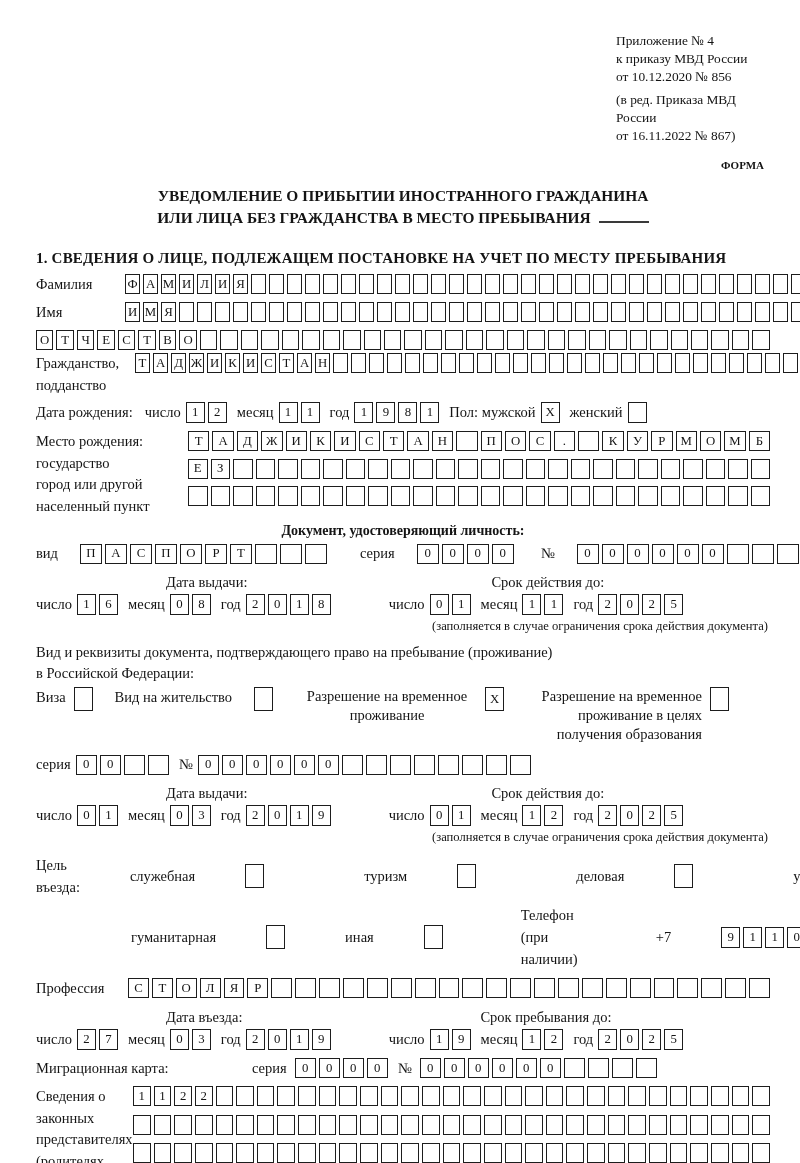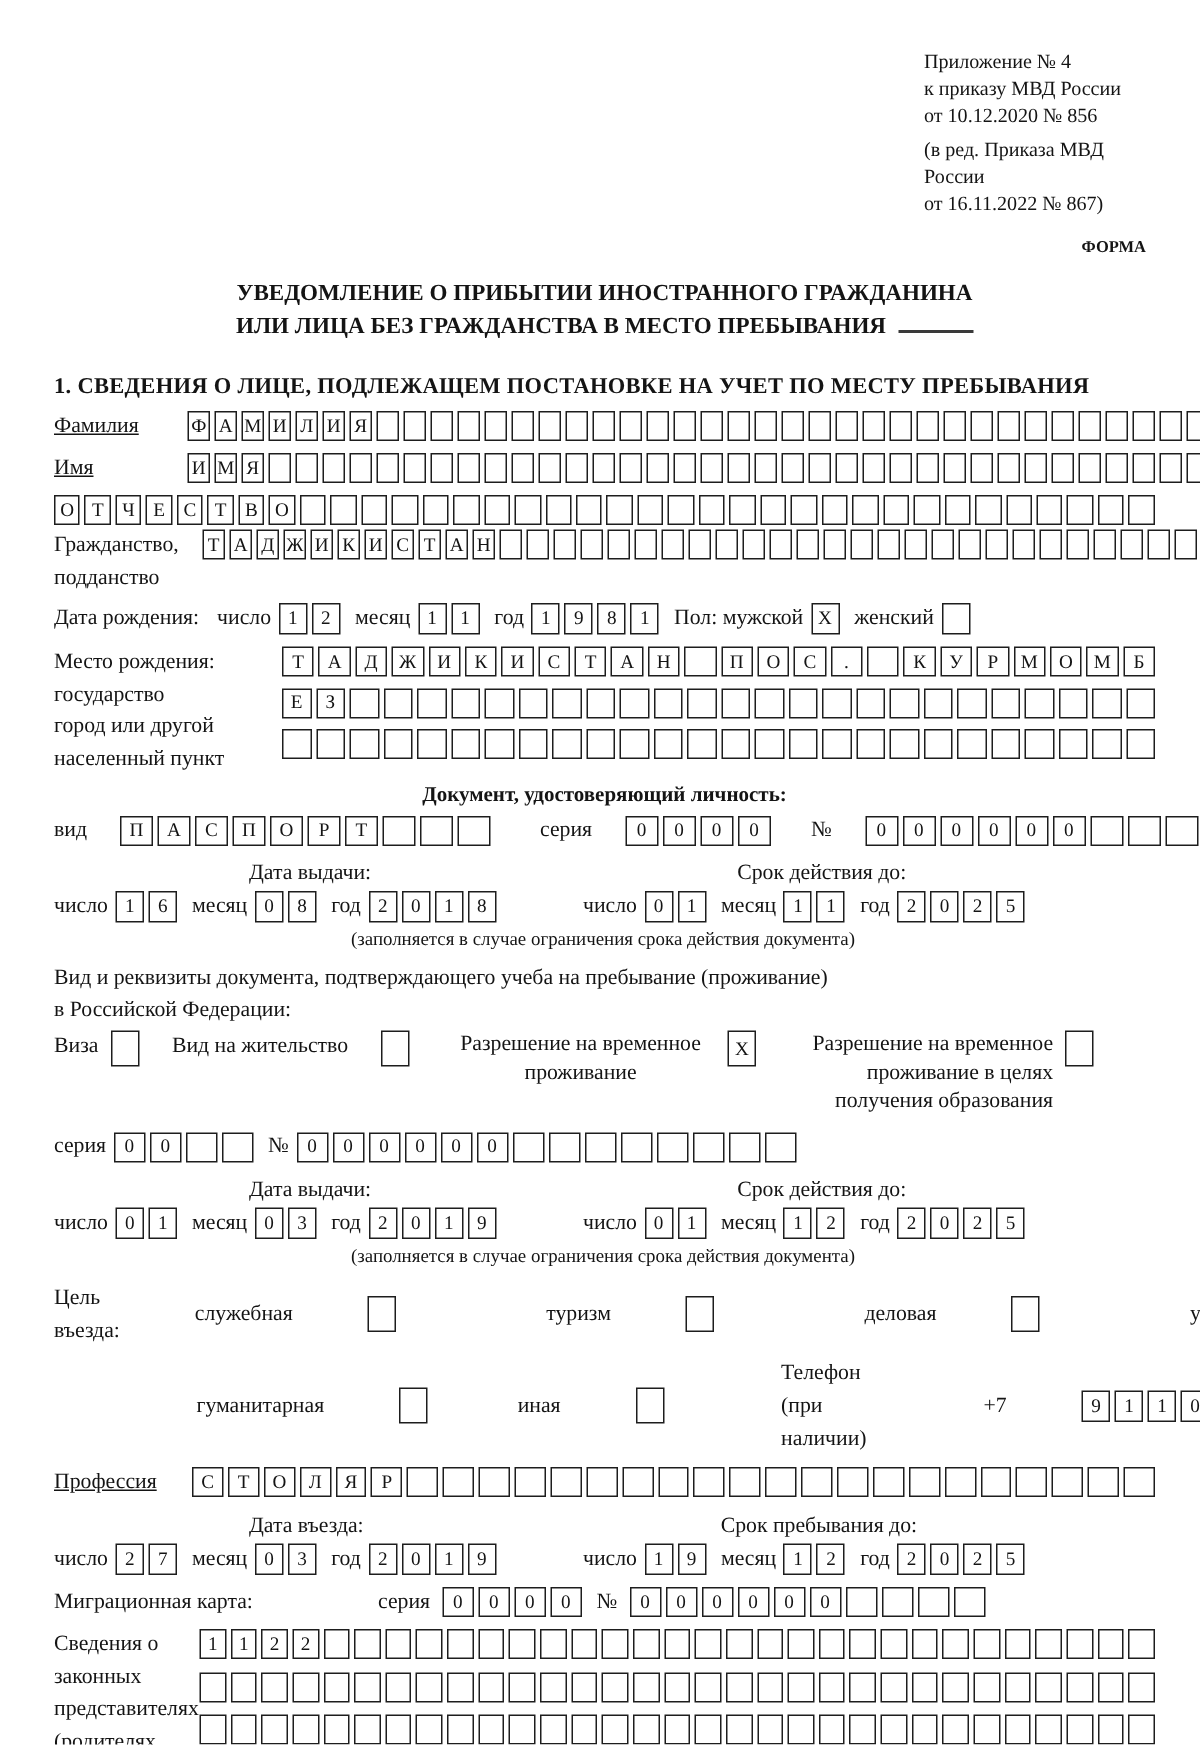--- a/index.html
+++ b/index.html
@@ -8,21 +8,21 @@
     font-family:"Liberation Serif","DejaVu Serif",serif;
     box-sizing:border-box;padding:32px 30px 0 36px;font-size:14.5px;
   }
   .hdr-block{margin-left:580px;font-size:13.4px;line-height:18px;}
   .hdr-block .part2{margin-top:5px;}
   .forma{text-align:right;font-weight:bold;font-size:11px;margin-top:14px;padding-right:6px;}
   .title{text-align:center;font-weight:bold;font-size:15.4px;line-height:22px;margin-top:14px;}
   .blank-underline{display:inline-block;width:50px;border-bottom:2px solid #3a3a3a;height:12px;margin-left:8px;}
   .sec-heading{font-weight:bold;font-size:15px;letter-spacing:.2px;margin-top:21px;white-space:nowrap;}
   .frow{display:flex;align-items:flex-start;margin-top:7px;}
-  .frow .lbl{flex:none;line-height:21px;text-decoration:underline;}
+  .frow .lbl{flex:none;line-height:21px;}
   .lblcol{flex:none;}
   .lblcol div{line-height:21.5px;}
   .cells{display:flex;gap:3px;}
   .cells.grow{flex:1;}
   .cells.grow .cell{flex:1;min-width:0;}
   .cell{
     height:20px;border:1.6px solid #1d1d1d;background:#fff;flex:none;width:15px;
     display:flex;align-items:center;justify-content:center;
     font-size:12.8px;line-height:1;box-sizing:border-box;
   }
@@ -41,21 +41,21 @@
   .stack .cells:last-child{margin-bottom:0;}
   .doc-heading{text-align:center;font-weight:bold;font-size:14px;margin-top:6px;}
   .mini-gap{width:7px;flex:none;}
   .date-heads{display:flex;margin-top:9px;line-height:18px;}
   .date-heads .dh1{margin-left:130px;}
   .date-heads .dh2{margin-left:244px;}
   .date-line{display:flex;align-items:center;margin-top:3px;}
   .date-line .dl{margin-right:5px;line-height:21px;}
   .date-line .dl.after{margin-left:10px;}
   .rgroup{display:flex;align-items:center;margin-left:58px;}
-  .note{text-align:center;font-size:12.6px;margin-top:3px;padding-right:2px;line-height:16px;}
+  .note{text-align:right;font-size:12.6px;margin-top:3px;padding-right:2px;line-height:16px;}
   .res-line{margin-top:9px;line-height:19px;}
   .res-opts{display:flex;align-items:flex-start;margin-top:4px;}
   .res-opts .optlbl{line-height:21px;margin-right:8px;text-align:right;}
   .res-opts .optlbl.multiline{line-height:19px;text-align:center;}
   .purpose-row{display:flex;align-items:center;margin-top:9px;gap:44px;}
   .purpose-row .plbl{margin-right:6px;line-height:22px;}
   .purpose-row .pgap{width:12px;flex:none;}
   .indent95{margin-left:95px;}
   .mig-row{display:flex;align-items:center;margin-top:8px;}
   .repr-block{display:flex;align-items:flex-start;margin-top:8px;}
@@ -459,21 +459,21 @@
     <div class="cells c19">
         <div class="cell">2</div>
         <div class="cell">0</div>
         <div class="cell">2</div>
         <div class="cell">5</div>
       </div>
   </div>
 </div>
 <div class="note">(заполняется в случае ограничения срока действия документа)</div>
 
-<div class="res-line">Вид и реквизиты документа, подтверждающего учеба на пребывание (проживание)</div>
+<div class="res-line">Вид и реквизиты документа, подтверждающего право на пребывание (проживание)</div>
 <div class="res-line" style="margin-top:2px;">в Российской Федерации:</div>
 
 <div class="res-opts">
   <span class="optlbl">Виза</span>
   <div class="cells chk">
       <div class="cell"></div>
     </div>
   <span class="optlbl" style="margin-left:22px;">Вид на жительство</span>
   <div class="cells chk" style="margin-left:14px;">
       <div class="cell"></div>

